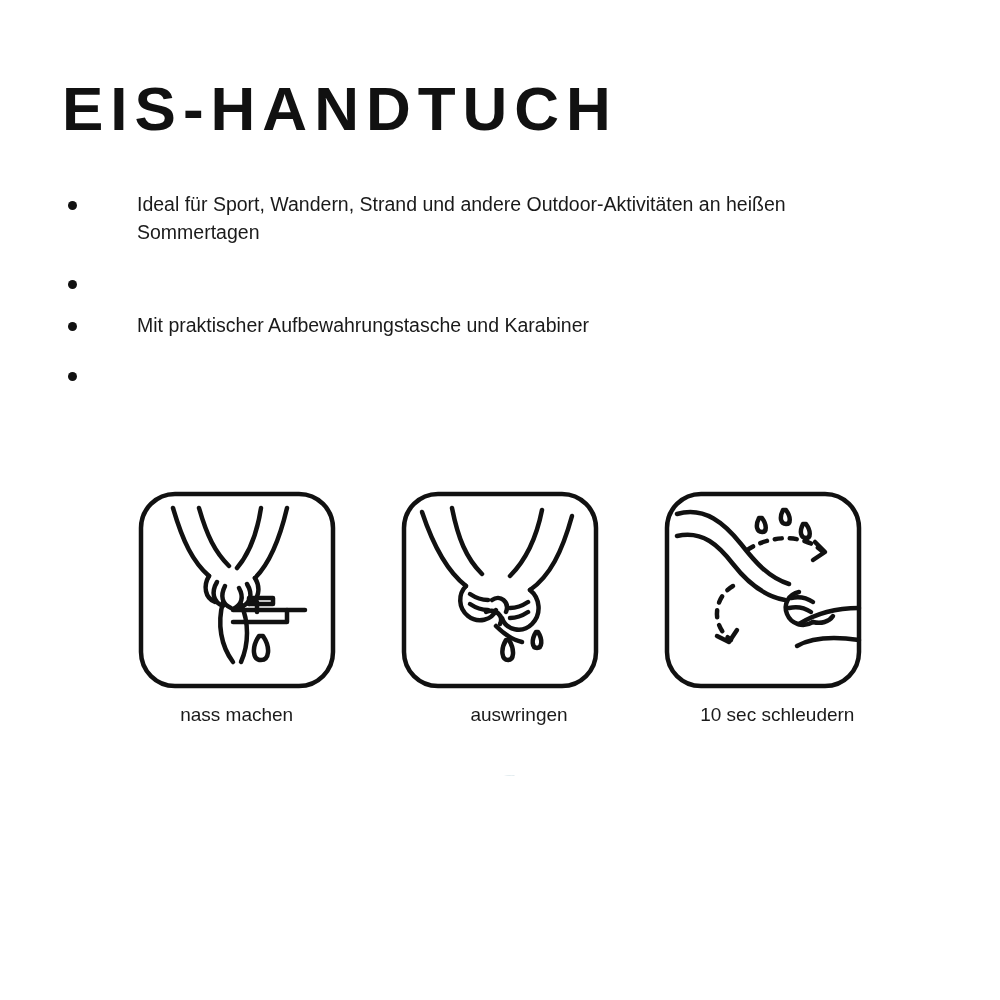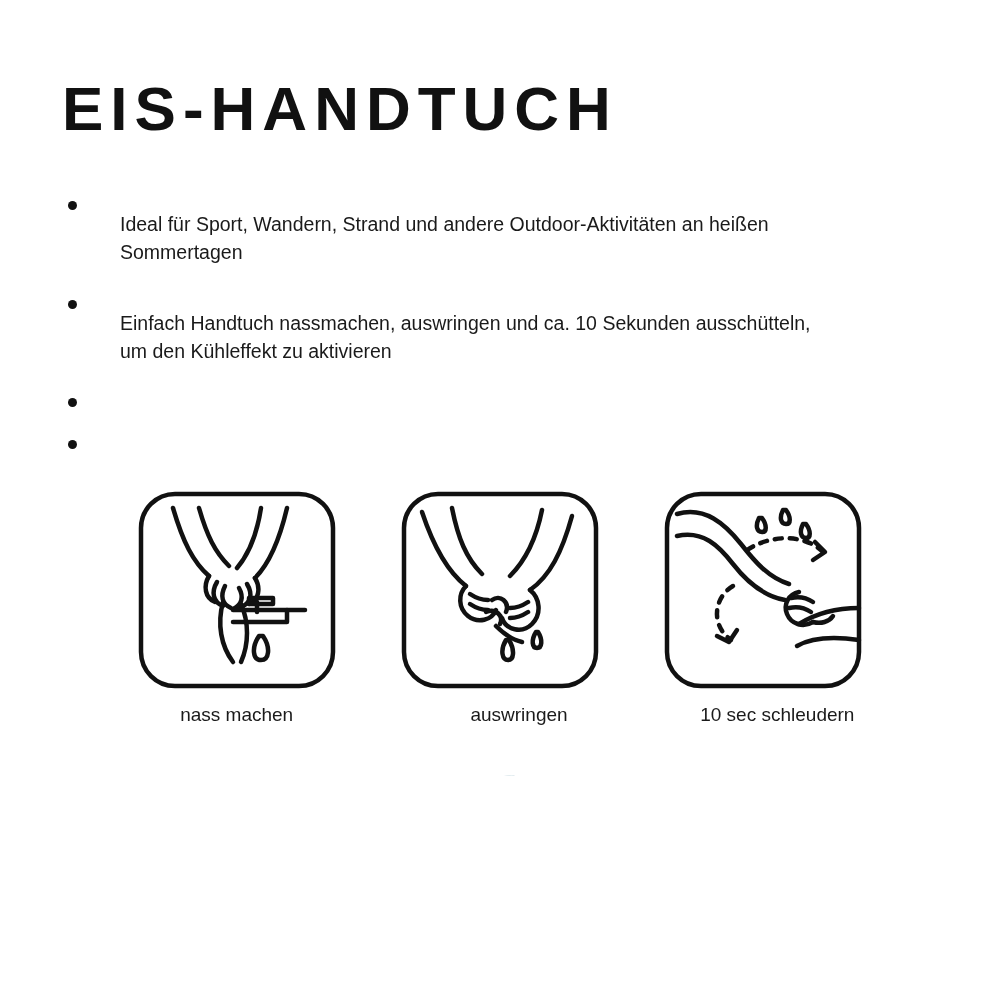--- a/index.html
+++ b/index.html
@@ -40,21 +40,20 @@
     position: absolute;
     left: 60px;
     top: 190px;
     width: 820px;
   }
   .bullet-row {
     position: relative;
     display: flex;
     align-items: flex-start;
     margin-bottom: 22px;
-    flex-direction: column;
   }
   .bullet-dot {
     width: 9px;
     height: 9px;
     border-radius: 50%;
     background: #111;
     margin-top: 11px;
     margin-left: 8px;
     flex: 0 0 auto;
   }
@@ -139,25 +138,25 @@
 
   <div class="bullets">
 
     <div class="bullet-row">
       <span class="bullet-dot"></span>
       <span class="bullet-text">Ideal für Sport, Wandern, Strand und andere Outdoor-Aktivitäten an heißen Sommertagen</span>
     </div>
 
     <div class="bullet-row">
       <span class="bullet-dot"></span>
-      <span class="bullet-text">Einfach Handtuch nassmachen, auswringen und ca. 10 Sekunden ausschütteln, um den Kühleffekt zu aktivieren</span>
     </div>
 
     <div class="bullet-row">
       <span class="bullet-dot"></span>
+      <span class="bullet-text">Mit praktischer Aufbewahrungstasche und Karabiner</span>
     </div>
 
     <div class="bullet-row tagline">
       <span class="bullet-dot"></span>
     </div>
 
   </div>
 
   <div class="panels">
 

